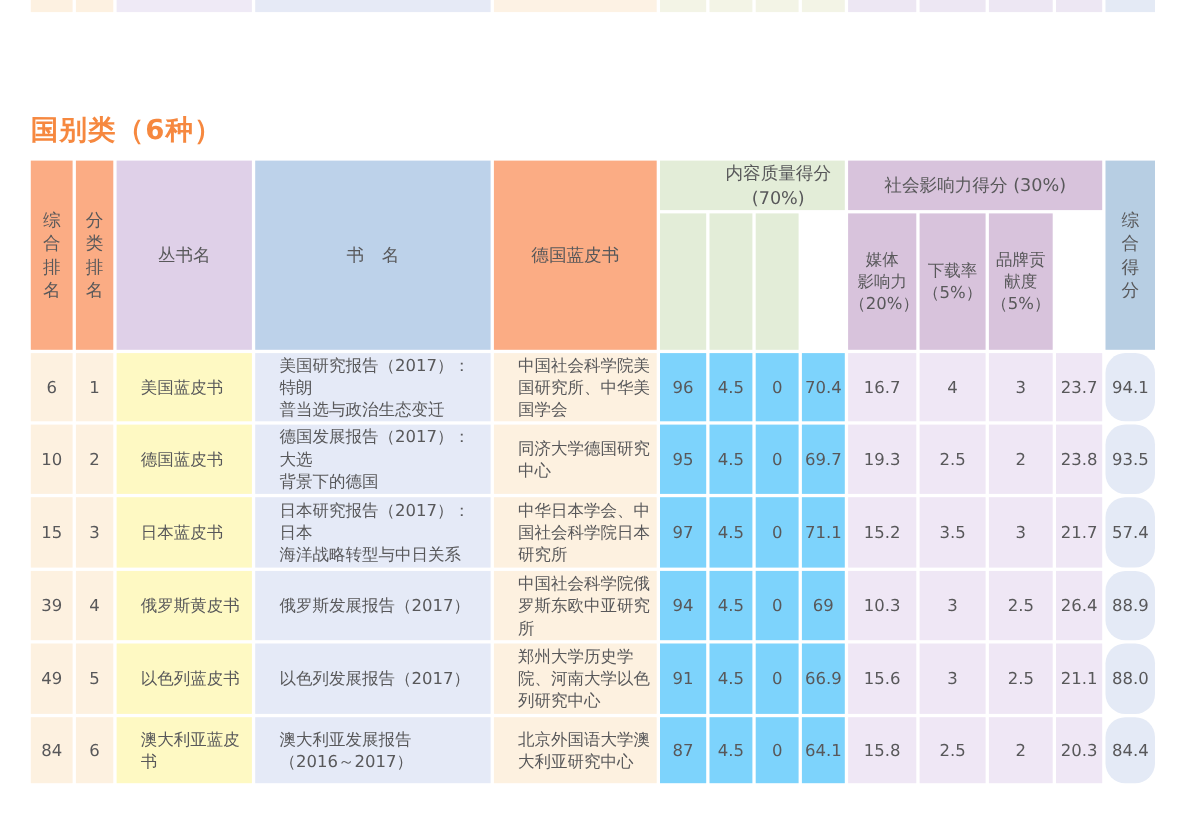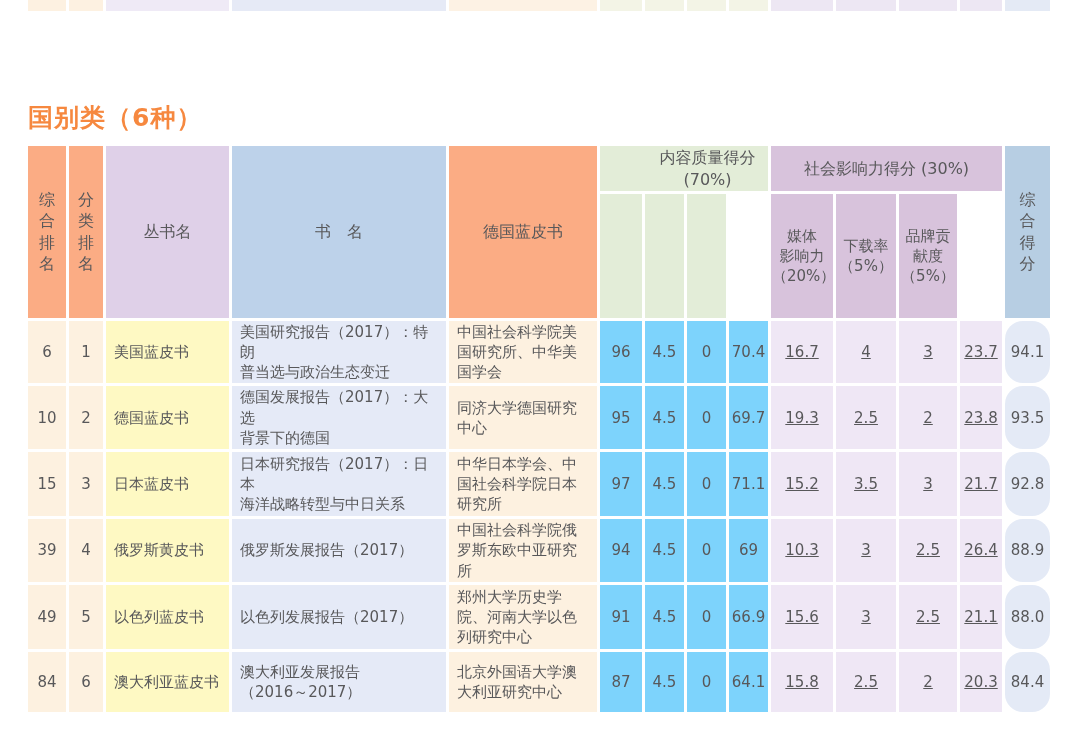--- a/index.html
+++ b/index.html
@@ -58,24 +58,24 @@
   .h-empty{background:#ffffff;}
   .group-row th{height:30px;font-size:16px;}
   .sub-row th{height:104px;}
   th.vtxt, th.pre{white-space:pre-line;}
 
   
   .d-peach{background:#FDF1E0;}
   .d-lav{background:#fef9c3;}
   .d-blue{background:#E5EAF7;}
   .d-green{background:#7dd3fc;}
-  .d-mauve{background:#EFE7F5;text-decoration:underline;}
+  .d-mauve{background:#EFE7F5;}
   .d-tot{background:#E4EAF6;border-radius:18px;}
 
-  td.left{text-align:left;padding-left:8px;padding-right:6px;margin-left:12px;}
+  td.left{text-align:left;padding-left:22px;padding-right:6px;margin-left:12px;}
   td.pre{white-space:pre-line;}
   tr.r1 td{height:58px;} tr.r2 td{height:58px;} tr.r3 td{height:62px;}
   tr.r4 td{height:56px;} tr.r5 td{height:62px;} tr.r6 td{height:58px;}
 </style>
 </head>
 <body>
 
 <div class="top-strip">
   <div class="ts1"></div>
   <div class="ts2"></div>
@@ -199,21 +199,21 @@
 海洋战略转型与中日关系</td>
       <td class="d-peach left">中华日本学会、中国社会科学院日本研究所</td>
       <td class="d-green">97</td>
       <td class="d-green">4.5</td>
       <td class="d-green">0</td>
       <td class="d-green">71.1</td>
       <td class="d-mauve">15.2</td>
       <td class="d-mauve">3.5</td>
       <td class="d-mauve">3</td>
       <td class="d-mauve">21.7</td>
-      <td class="d-tot">92.8</td>
+      <td class="d-tot">57.4</td>
     </tr>
     <tr class="r4">
       <td class="d-peach">39</td>
       <td class="d-peach">4</td>
       <td class="d-lav left">俄罗斯黄皮书</td>
       <td class="d-blue left pre">俄罗斯发展报告（2017）</td>
       <td class="d-peach left">中国社会科学院俄罗斯东欧中亚研究所</td>
       <td class="d-green">94</td>
       <td class="d-green">4.5</td>
       <td class="d-green">0</td>

